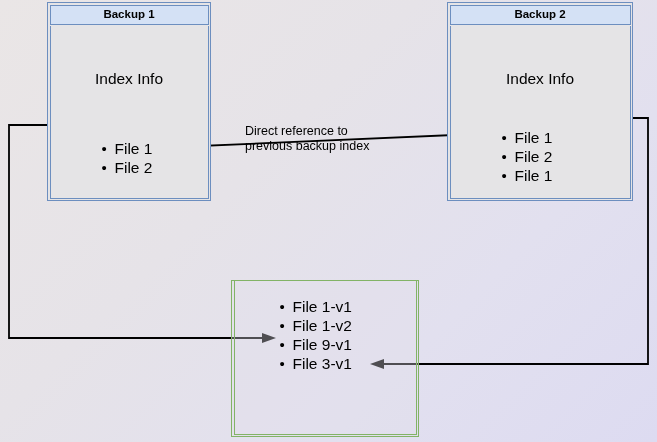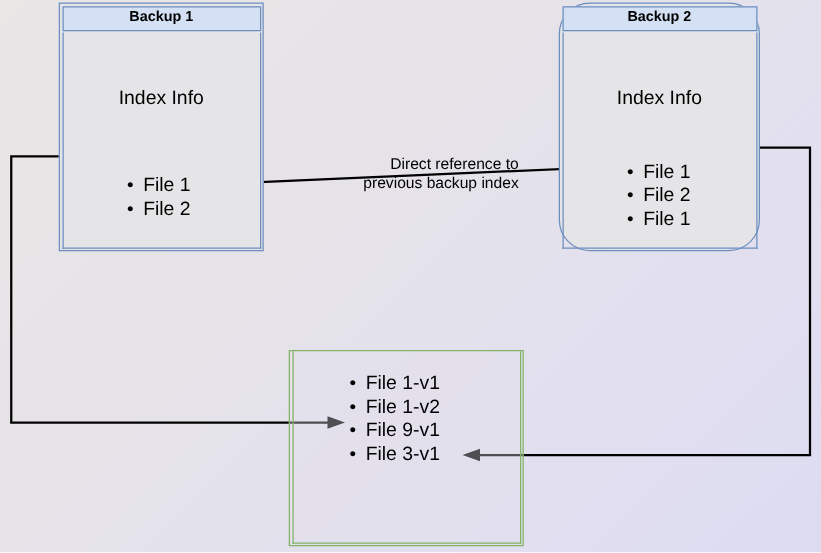--- a/index.html
+++ b/index.html
@@ -107,21 +107,21 @@
     position: absolute;
     left: -13px;
     top: -0.5px;
     font-size: 15px;
     line-height: 19px;
   }
 
   
   .caption {
     position: absolute;
-    text-align: right;
+    text-align: left;
     font-size: 12.5px;
     line-height: 15px;
     color: #000;
     z-index: 4;
     white-space: pre-line;
   }
 
   
   #edges {
     position: absolute;
@@ -166,21 +166,21 @@
     <div class="hdr">Backup 1</div>
     <div class="body">
       <div class="index-title" style="top:45px;">Index Info</div>
       <ul class="bullets" style="left:48px; top:113px;">
         <li>File 1</li>
         <li>File 2</li>
       </ul>
     </div>
   </div>
 
-  <div class="node blue" style="left:447px; top:2px; width:161px; height:199px;border-radius:25px;">
+  <div class="node blue" style="left:447px; top:2px; width:186px; height:199px;">
     <div class="hdr">Backup 2</div>
     <div class="body">
       <div class="index-title" style="top:45px;">Index Info</div>
       <ul class="bullets" style="left:48px; top:102px;">
         <li>File 1</li>
         <li>File 2</li>
         <li>File 1</li>
       </ul>
     </div>
   </div>

